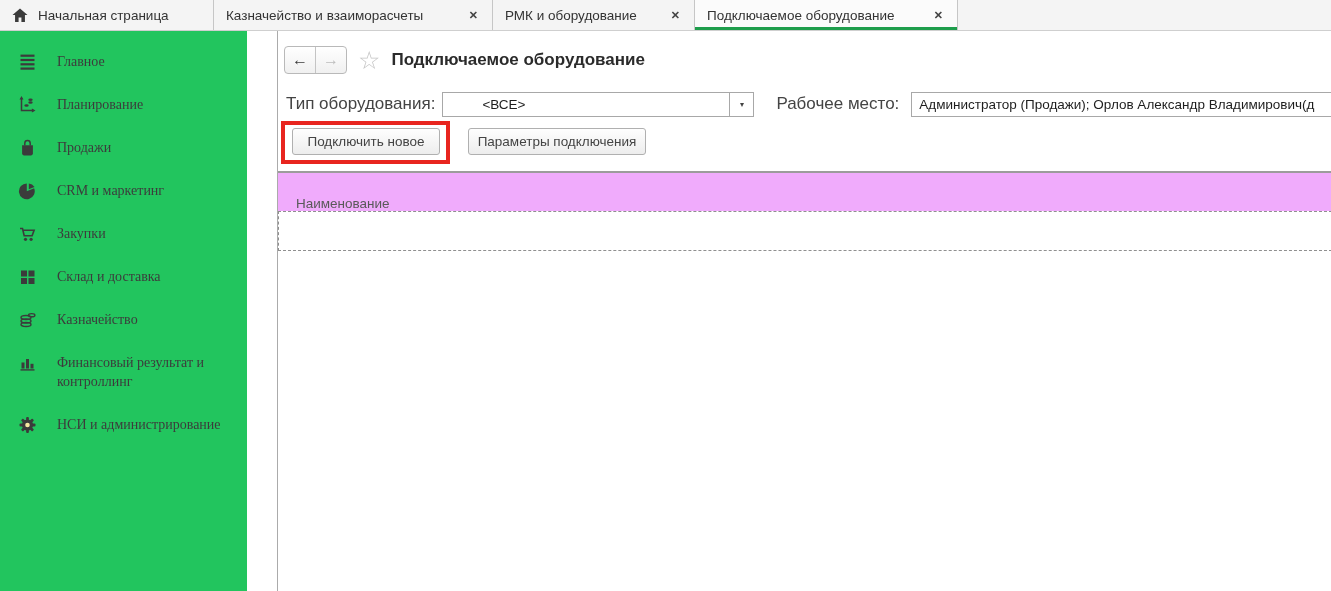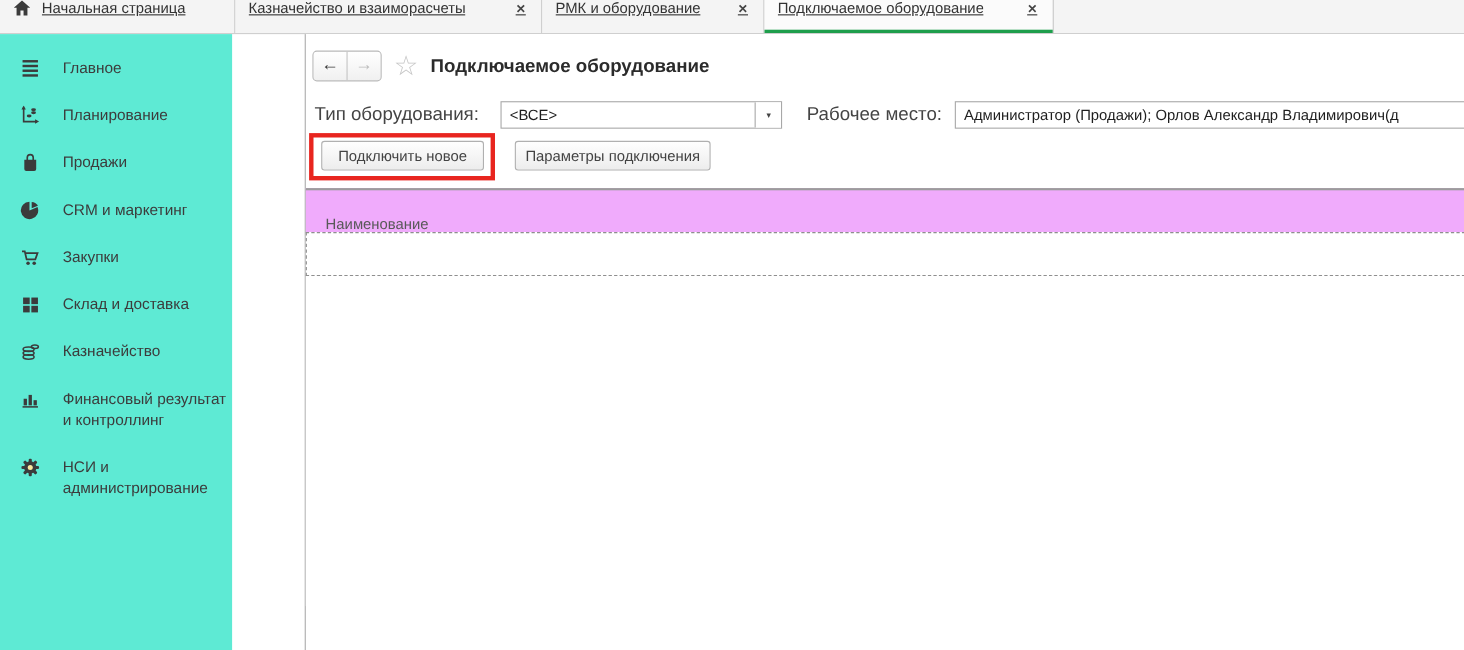--- a/index.html
+++ b/index.html
@@ -3,35 +3,35 @@
 <meta charset="utf-8">
 <style>
   * { box-sizing: border-box; margin: 0; padding: 0; }
   html,body { width:1331px; height:591px; overflow:hidden; }
   body { font-family: "Liberation Sans", sans-serif; background:#fff; }
   .app { position:relative; width:1331px; height:591px; background:#fff; overflow:hidden; }
 
   
   .tabbar { position:absolute; left:0; top:0; width:1331px; height:31px;
             background:#f4f4f4; border-bottom:1px solid #cfcfcf; display:flex; }
-  .tab { display:flex; align-items:flex-start; padding:0 12px; border-right:1px solid #c6c6c6;
-         font-size:13.5px; color:#333; position:relative; cursor:pointer; background:#f4f4f4;text-decoration:underline; }
+  .tab { display:flex; align-items:center; padding:0 12px; border-right:1px solid #c6c6c6;
+         font-size:13.5px; color:#333; position:relative; cursor:pointer; background:#f4f4f4; }
   .tab.w1 { width:214px; }
   .tab.w2 { width:279px; }
   .tab.w3 { width:202px; }
   .tab.w4 { width:263px; }
   .tab.active { background:#fbfbfb; }
   .tab.active::after { content:""; position:absolute; left:0; right:0; bottom:0; height:3px; background:#1e9e4c; }
   .tab .tab-label { white-space:nowrap; overflow:hidden; }
   .tab .close { margin-left:auto; font-size:11px; font-weight:bold; color:#444; padding:2px 2px; }
   .home-ico { width:16px; height:15px; margin-right:10px; flex:0 0 auto; }
 
   
-  .sidebar { position:absolute; left:0; top:31px; width:211px; height:560px;
-             background:#5eead4; padding-top:9px; }
+  .sidebar { position:absolute; left:0; top:31px; width:247px; height:560px;
+             background:#22c55e; padding-top:9px;font-family:Liberation Serif, serif; }
   .side-item { display:flex; align-items:flex-start; padding:12px 0 12px 18px; cursor:pointer; }
   .side-item .ico { width:22px; height:19px; margin-right:17px; flex:0 0 auto; display:flex; align-items:center; }
   .side-item .lbl { font-size:14px; color:#3c3c3c; line-height:19px; width:172px; }
 
   
   .content { position:absolute; left:277px; top:31px; width:1054px; height:560px;
              background:#fff; border-left:1px solid #ababab; }
 
   .navrow { position:absolute; left:6px; top:15px; display:flex; align-items:center; }
   .navpill { display:flex; width:63px; height:28px; border:1px solid #b9b9b9; border-radius:4px;
@@ -43,21 +43,21 @@
   .star { font-size:25px; color:#c6c6c6; margin-left:11px; line-height:1; cursor:pointer; }
   .page-title { font-size:17px; font-weight:bold; color:#2b2b2b; margin-left:11px; white-space:nowrap; }
 
   .filterrow { position:absolute; left:8px; top:60px; height:26px; display:flex; align-items:center; }
   .flabel { font-size:17px; color:#444; white-space:nowrap; }
   .combo { height:25px; border:1px solid #a8a8a8; background:#fff; display:flex; align-items:stretch; }
   .combo .val { flex:1; font-size:13.5px; color:#1e1e1e; padding:0 7px; line-height:23px;
                 white-space:nowrap; overflow:hidden; }
   .combo .drop { width:24px; border-left:1px solid #a8a8a8; display:flex; align-items:center;
                  justify-content:center; font-size:8px; color:#444; cursor:pointer; background:#fff; }
-  .combo1 { width:256px; margin-left:20px; }
+  .combo1 { width:312px; margin-left:7px;padding-left:32px; }
   .label2 { margin-left:22px; }
   .combo2 { width:505px; margin-left:12px; }
 
   .btnrow { position:absolute; left:14px; top:97px; display:flex; }
   .btn { height:27px; border:1px solid #b0b0b0; border-radius:3px;
          background:linear-gradient(#fefefe,#ededed); font-size:13.5px; color:#444;
          display:flex; align-items:center; justify-content:center; cursor:pointer;
          font-family:"Liberation Sans",sans-serif; }
   .btn.b1 { width:148px; }
   .btn.b2 { width:178px; margin-left:28px; }

